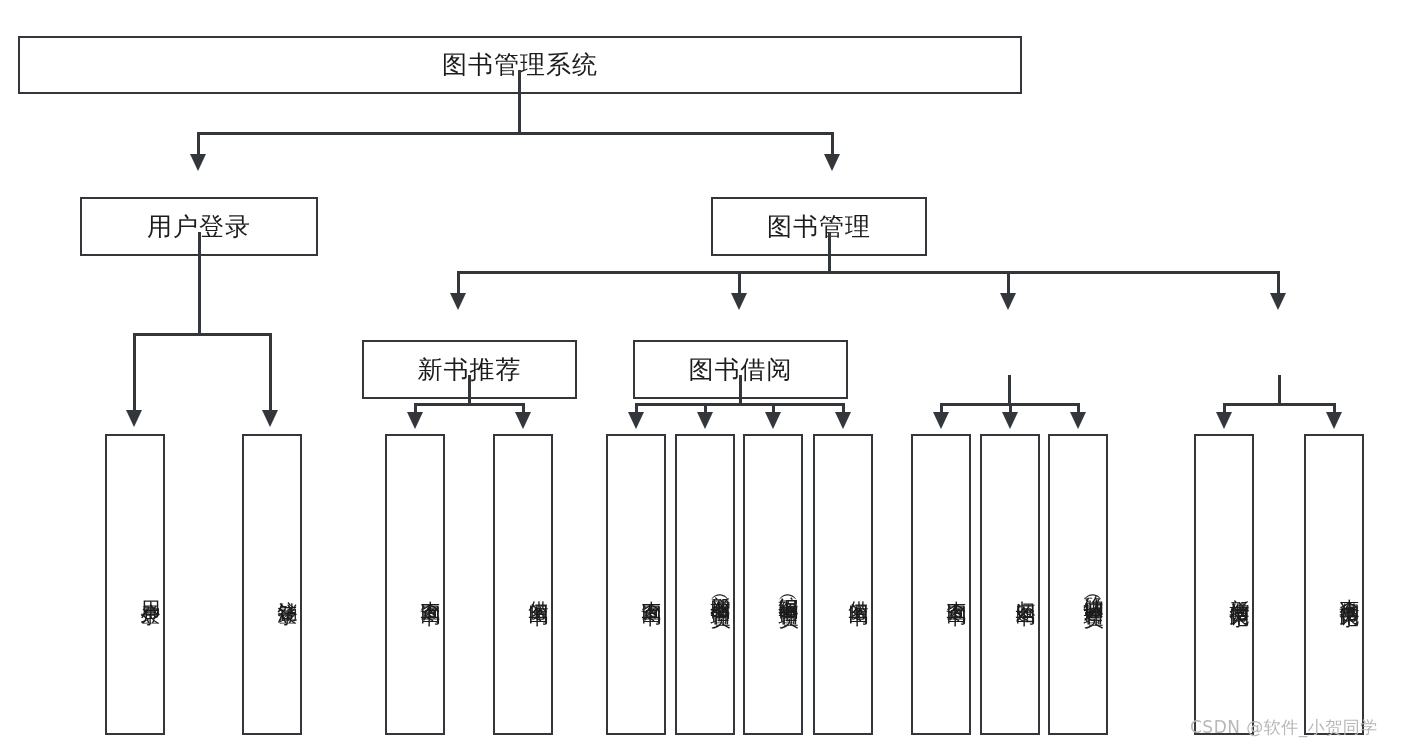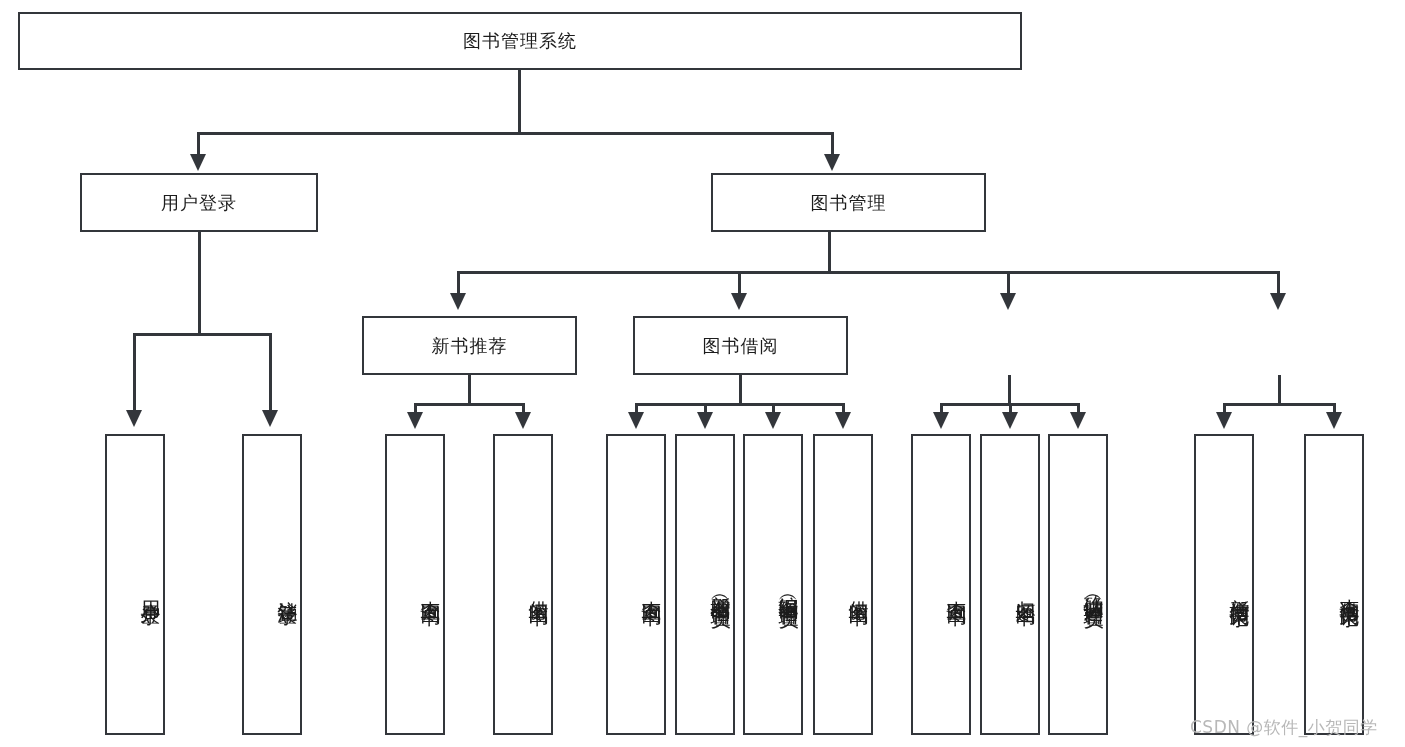--- a/index.html
+++ b/index.html
@@ -22,24 +22,25 @@
     position: absolute;
     box-sizing: border-box;
     border: 2px solid #33363b;
     background: #ffffff;
     display: flex;
     align-items: center;
     justify-content: center;
     color: #1c1c1c;
   }
   .node.horiz {
-    font-size: 18px;
+    font-size: 25px;
     letter-spacing: 1px;
     line-height: 1.2;
     white-space: nowrap;
+    margin-top: 24px;
   }
   .node.vert {
     writing-mode: vertical-rl;
     text-orientation: upright;
     font-size: 20px;
     line-height: 1.25;
     letter-spacing: 2px;
     align-items: flex-start;
     justify-content: center;
     padding-top: 8px;
@@ -85,21 +86,21 @@
   <div class="edge v" style="left:518px; top:70px; width:3px; height:64px;"></div>
 
   <div class="edge h" style="left:197px; top:132px; width:637px; height:3px;"></div>
 
   <div class="edge v" style="left:197px; top:132px; width:3px; height:25px;"></div>
   <div class="arrow" style="left:190px; top:154px;"></div>
   <div class="edge v" style="left:831px; top:132px; width:3px; height:25px;"></div>
   <div class="arrow" style="left:824px; top:154px;"></div>
 
   <div class="node horiz" style="left:80px; top:173px; width:238px; height:59px;">用户登录</div>
-  <div class="node horiz" style="left:711px; top:173px; width:275px; height:59px;">图书管理</div>
+  <div class="node horiz" style="left:711px; top:173px; width:216px; height:59px;">图书管理</div>
 
   <div class="edge v" style="left:198px; top:232px; width:3px; height:103px;"></div>
   <div class="edge h" style="left:133px; top:333px; width:139px; height:3px;"></div>
   <div class="edge v" style="left:133px; top:333px; width:3px; height:80px;"></div>
   <div class="arrow" style="left:126px; top:410px;"></div>
   <div class="edge v" style="left:269px; top:333px; width:3px; height:80px;"></div>
   <div class="arrow" style="left:262px; top:410px;"></div>
 
   <div class="edge v" style="left:828px; top:232px; width:3px; height:42px;"></div>
   <div class="edge h" style="left:457px; top:271px; width:823px; height:3px;"></div>

